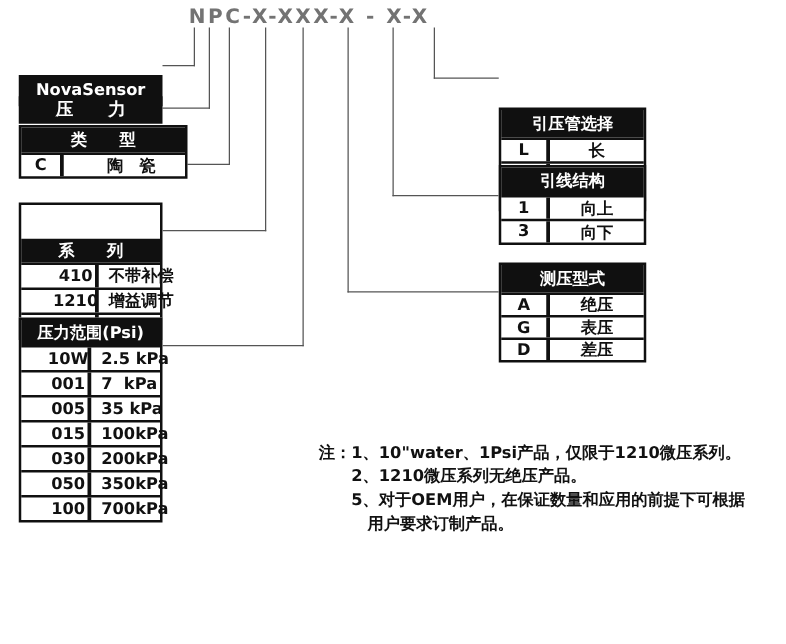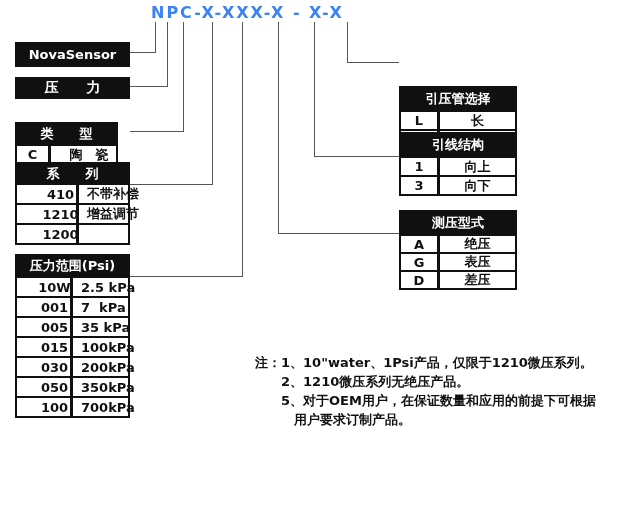--- a/index.html
+++ b/index.html
@@ -6,21 +6,21 @@
   html,body { background:#fff; }
   .canvas {
     position:relative; width:629px; height:515px; background:#ffffff;
     font-family:"DejaVu Sans","Liberation Sans",sans-serif; color:#111;
     overflow:hidden;
   }
   
   .part-title {
     position:absolute; left:151px; top:3px;
     font-size:16px; font-weight:bold; letter-spacing:2px;
-    white-space:pre; color:#3b82f6;
+    white-space:pre; color:#737373;
   }
   
   .leader { position:absolute; }
   .leader.to-left  { border-right:1px solid #555; border-bottom:1px solid #555; }
   .leader.to-right { border-left:1px solid #555;  border-bottom:1px solid #555; }
   
   .blackbox {
     position:absolute; background:#101010; color:#fff; font-weight:bold;
     display:flex; align-items:center; justify-content:center;
   }
@@ -42,27 +42,27 @@
   .tbl .val {
     flex:1 1 auto; display:flex; align-items:center;
     font-weight:bold; font-size:13px; white-space:pre;
   }
   .tbl.left-tbl .code { width:34px; }
   .tbl.left-tbl .val  { padding-left:8px; }
   .tbl.left-tbl .val.centered { justify-content:center; padding-left:11px; }
   .tbl.right-tbl .code { width:39px; }
   .tbl.right-tbl .val  { justify-content:center; }
   
-  .brand-box    { left:15px; top:42px;  width:115px; height:25px; }
+  .brand-box    { left:15px; top:60px;  width:115px; height:25px; }
   .pressure-box { left:15px; top:77px;  width:115px; height:22px; }
-  .type-tbl     { left:15px; top:122px; width:103px; }
+  .type-tbl     { left:15px; top:100px; width:135px; }
   .type-tbl .hdr   { height:20px; }
   .type-tbl .row   { height:19px; }
   .series-tbl   { left:15px; top:162px; width:115px; }
-  .series-tbl .hdr { height:19px; }
+  .series-tbl .hdr { height:19px;margin-top:27px; }
   .series-tbl .row { height:20px;padding-left:28px; }
   .range-tbl    { left:15px; top:254px; width:115px; }
   .range-tbl .hdr  { height:20px; }
   .range-tbl .row  { height:20px;padding-left:22px; }
   
   .pipe-tbl     { left:399px; top:38px;  width:118px;margin-top:48px; }
   .lead-tbl     { left:399px; top:132px; width:118px; }
   .measure-tbl  { left:399px; top:210px; width:118px; }
   .pipe-tbl .hdr, .lead-tbl .hdr, .measure-tbl .hdr { height:22px; }
   .pipe-tbl .row, .lead-tbl .row { height:19px; }

